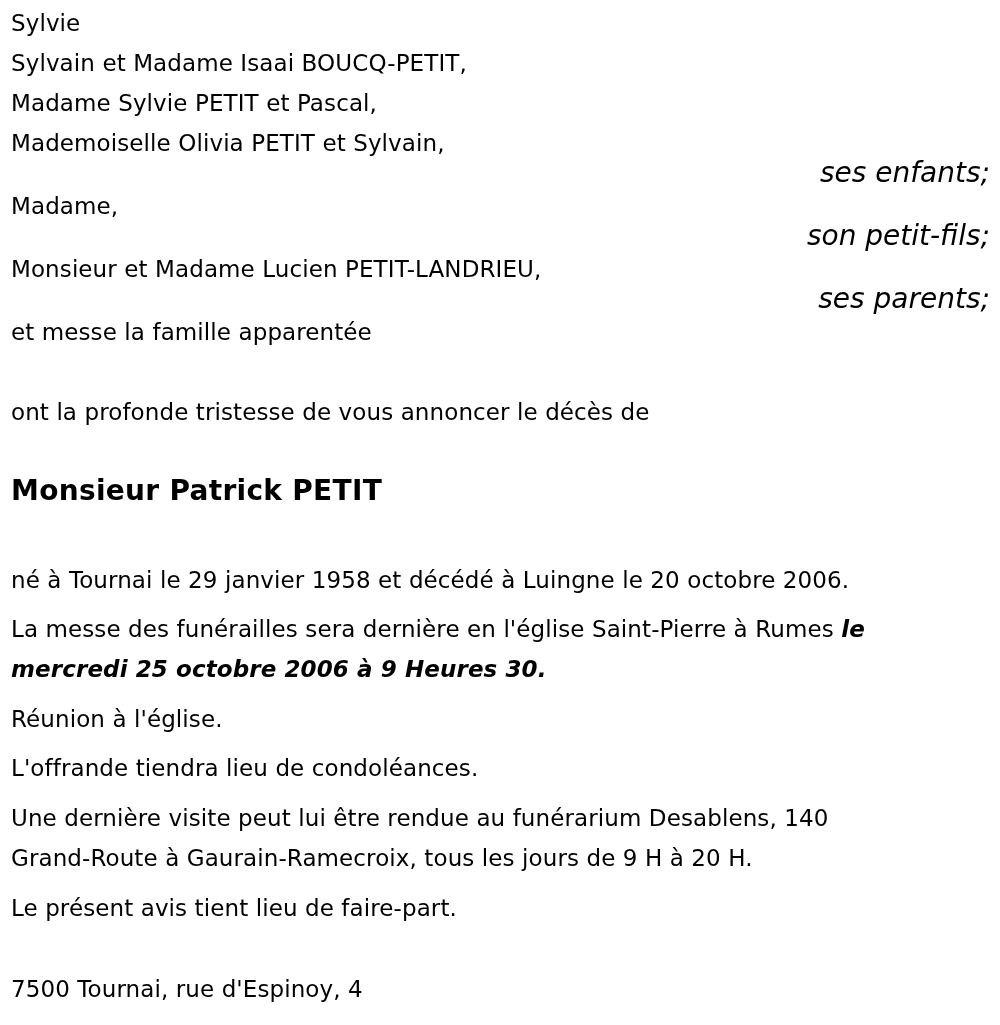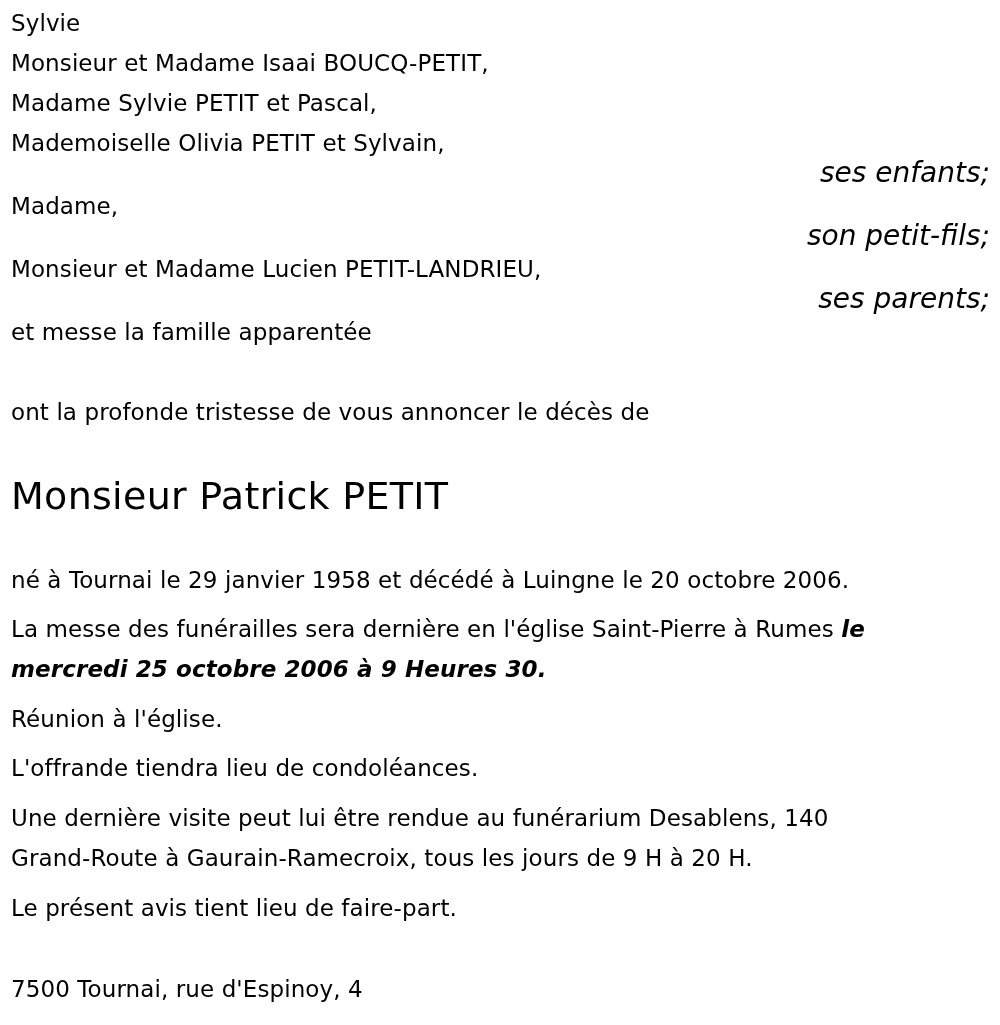--- a/index.html
+++ b/index.html
@@ -5,29 +5,29 @@
   html, body { margin: 0; padding: 0; background: #ffffff; }
   body {
     width: 1000px; height: 1025px; overflow: hidden;
     font-family: "DejaVu Sans", sans-serif;
     color: #000; font-size: 23px;
     -webkit-font-smoothing: antialiased;
   }
   .page { position: relative; padding: 0 10px; }
   .line { position: absolute; left: 11px; white-space: nowrap; letter-spacing: 0.1px; }
   .right { position: absolute; right: 10px; font-style: italic; white-space: nowrap; font-size: 28px; }
-  .name { font-weight: normal; font-size: 38px; letter-spacing: 0.3px; }
+  .name { font-weight: bold; font-size: 28px; letter-spacing: 0.3px; }
   b { font-weight: bold; font-style: italic; }
 </style>
 </head>
 <body>
 
 <div class="page">
   <div class="line" style="top:10px">Sylvie</div>
-  <div class="line" style="top:50px">Monsieur et Madame Isaai BOUCQ-PETIT,</div>
+  <div class="line" style="top:50px">Sylvain et Madame Isaai BOUCQ-PETIT,</div>
   <div class="line" style="top:90px">Madame Sylvie PETIT et Pascal,</div>
   <div class="line" style="top:130px">Mademoiselle Olivia PETIT et Sylvain,</div>
   <div class="right" style="top:156px">ses enfants;</div>
   <div class="line" style="top:193px">Madame,</div>
   <div class="right" style="top:219px">son petit-fils;</div>
   <div class="line" style="top:256px">Monsieur et Madame Lucien PETIT-LANDRIEU,</div>
   <div class="right" style="top:282px">ses parents;</div>
   <div class="line" style="top:319px">et messe la famille apparentée</div>
 
   <div class="line" style="top:399px">ont la profonde tristesse de vous annoncer le décès de</div>

